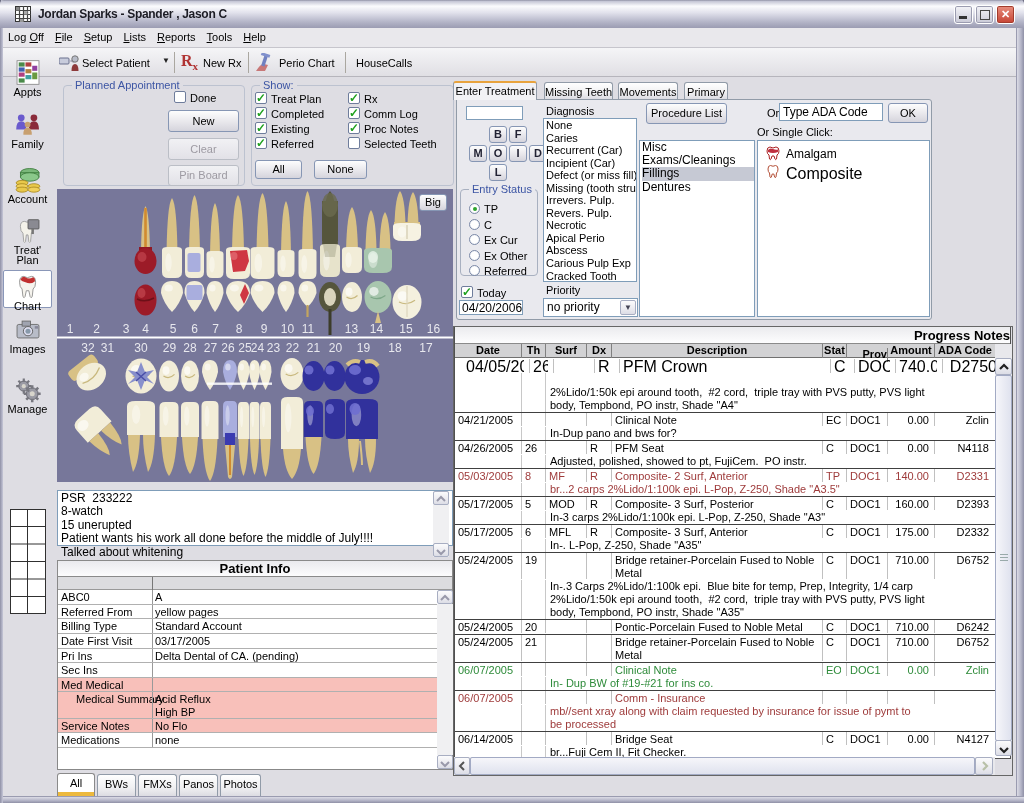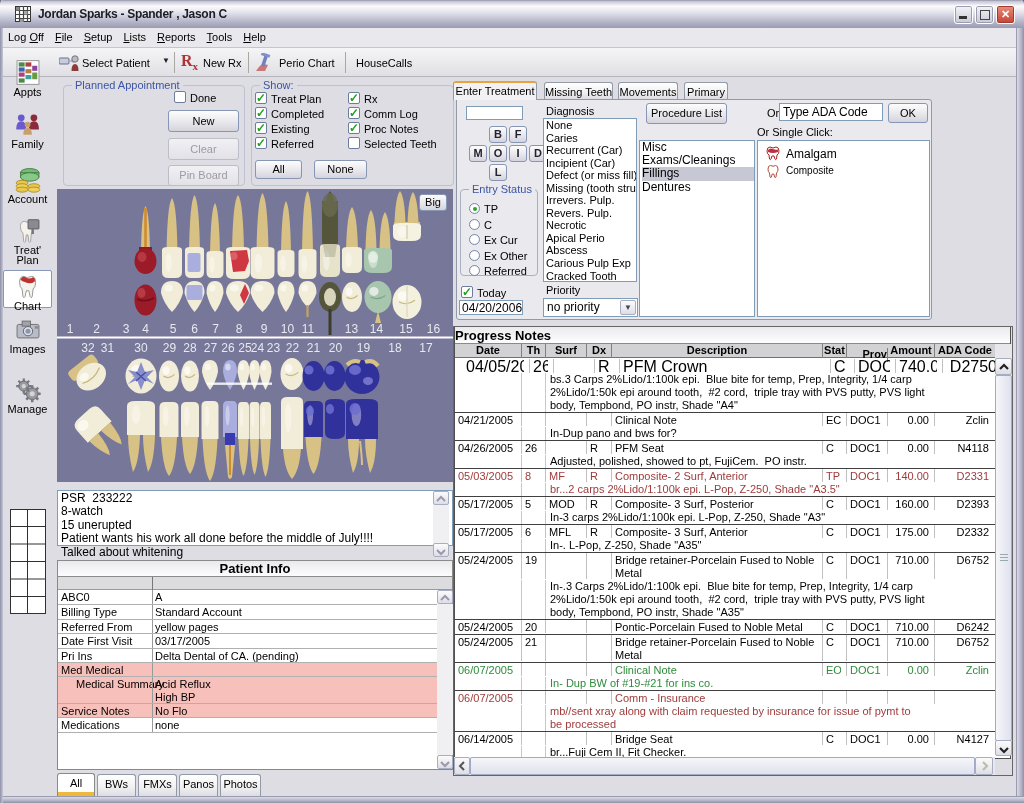--- a/index.html
+++ b/index.html
@@ -28,21 +28,21 @@
 .radio{position:absolute;width:11px;height:11px;border:1px solid #7c8aa8;border-radius:50%;background:radial-gradient(#fff 50%,#dfe4ee)}
 .radio.on::after{content:"";position:absolute;left:2.5px;top:2.5px;width:4px;height:4px;border-radius:50%;background:#2da32d}
 .lbl{position:absolute;color:#000;white-space:nowrap}
 
 .tab{position:absolute;height:21px;font-size:11px;overflow:visible;white-space:nowrap;border:1px solid #919ba8;border-bottom:none;border-radius:3px 3px 0 0;background:linear-gradient(#fff,#f0f0f2 60%,#dcdce2);text-align:center;color:#000;padding-top:3px}
 .tab.act{background:#f2f2f5;border-top:2px solid #e8a33d;padding-top:2px;z-index:3}
 
 .field{position:absolute;background:#fff;border:1px solid #7f9db9}
 
 #pn{left:454px;top:326px;width:557px;height:433px;background:#fff;border:1px solid #505050}
-#pn .hdr{position:absolute;left:0;top:0;width:555px;height:17px;background:linear-gradient(#ebebee,#fdfdfe);border-bottom:1px solid #8a8a8a;text-align:left;font-weight:bold;font-size:13px;padding-top:1px}
+#pn .hdr{position:absolute;left:0;top:0;width:555px;height:17px;background:linear-gradient(#ebebee,#fdfdfe);border-bottom:1px solid #8a8a8a;text-align:right;font-weight:bold;font-size:13px;padding-top:1px}
 
 .sb{position:absolute;background:#ccd3e8}
 .sbtn{position:absolute;border:1px solid #a8aec2;border-radius:2px;background:linear-gradient(#fbfbfc,#ebebf0 60%,#dcdde6);color:#445;text-align:center;font-size:8px;line-height:13px;overflow:hidden}
 .sth{position:absolute;border:1px solid #a2aac4;border-radius:2px;background:linear-gradient(90deg,#f6f6fa,#dfe2ee)}
 .sth.h{background:linear-gradient(#f6f6fa,#dfe2ee)}
 </style></head><body>
 
 <div class="abs" style="left:0;top:0;width:1024px;height:803px;border:1px solid #6a6b80;border-top:none;box-shadow:inset 1px 0 0 #c4c5d4,inset -1px 0 0 #9a9bb0,inset 0 -1px 0 #9a9bb0;"></div>
 <div id="titlebar" class="abs">
   <svg class="abs" style="left:15px;top:6px" width="17" height="17">
@@ -428,38 +428,43 @@
 <div class="abs" style="left:57px;top:560px;width:396px;height:17px;background:linear-gradient(#eaeaee,#fcfcfd);border:1px solid #8a8a8a;text-align:center;font-weight:bold;font-size:13px">Patient Info</div>
 <div class="abs" style="left:57px;top:577px;width:396px;height:193px;background:#fff;border-left:1px solid #888;border-right:1px solid #888;border-bottom:1px solid #888">
     <div style="height:13px;background:#dcdcdf;border-bottom:1px solid #999">
       <div style="position:absolute;left:94px;top:0;width:1px;height:13px;background:#777"></div>
     </div>
     <div style="position:relative;height:15px;background:#fff;border-bottom:1px solid #b0b0b0;font-size:11px;line-height:13px">
       <span style="position:absolute;left:3px;top:1px">ABC0</span>
       <span style="position:absolute;left:97px;top:1px">A</span>
       <div style="position:absolute;left:94px;top:0;width:1px;height:100%;background:#999"></div>
     </div>
+    <div style="position:relative;height:14px;background:#fff;border-bottom:1px solid #b0b0b0;font-size:11px;line-height:13px">
+      <span style="position:absolute;left:3px;top:1px">Referred From</span>
+      <span style="position:absolute;left:97px;top:1px">yellow pages</span>
+      <div style="position:absolute;left:94px;top:0;width:1px;height:100%;background:#999"></div>
+    </div>
     <div style="position:relative;height:15px;background:#fff;border-bottom:1px solid #b0b0b0;font-size:11px;line-height:13px">
       <span style="position:absolute;left:3px;top:1px">Billing Type</span>
       <span style="position:absolute;left:97px;top:1px">Standard Account</span>
       <div style="position:absolute;left:94px;top:0;width:1px;height:100%;background:#999"></div>
     </div>
-    <div style="position:relative;height:14px;background:#fff;border-bottom:1px solid #b0b0b0;font-size:11px;line-height:13px">
-      <span style="position:absolute;left:3px;top:1px">Referred From</span>
-      <span style="position:absolute;left:97px;top:1px">yellow pages</span>
-      <div style="position:absolute;left:94px;top:0;width:1px;height:100%;background:#999"></div>
-    </div>
     <div style="position:relative;height:15px;background:#fff;border-bottom:1px solid #b0b0b0;font-size:11px;line-height:13px">
       <span style="position:absolute;left:3px;top:1px">Date First Visit</span>
       <span style="position:absolute;left:97px;top:1px">03/17/2005</span>
       <div style="position:absolute;left:94px;top:0;width:1px;height:100%;background:#999"></div>
     </div>
     <div style="position:relative;height:14px;background:#fff;border-bottom:1px solid #b0b0b0;font-size:11px;line-height:13px">
       <span style="position:absolute;left:3px;top:1px">Pri Ins</span>
       <span style="position:absolute;left:97px;top:1px">Delta Dental of CA. (pending)</span>
+      <div style="position:absolute;left:94px;top:0;width:1px;height:100%;background:#999"></div>
+    </div>
+    <div style="position:relative;height:15px;background:#fff;border-bottom:1px solid #b0b0b0;font-size:11px;line-height:13px">
+      <span style="position:absolute;left:3px;top:1px">Sec Ins</span>
+      <span style="position:absolute;left:97px;top:1px"></span>
       <div style="position:absolute;left:94px;top:0;width:1px;height:100%;background:#999"></div>
     </div>
     <div style="position:relative;height:14px;background:#f8c0ba;border-bottom:1px solid #b0b0b0;font-size:11px;line-height:13px">
       <span style="position:absolute;left:3px;top:1px">Med Medical</span>
       <span style="position:absolute;left:97px;top:1px"></span>
       <div style="position:absolute;left:94px;top:0;width:1px;height:100%;background:#999"></div>
     </div>
     <div style="position:relative;height:27px;background:#f8c0ba;border-bottom:1px solid #b0b0b0;font-size:11px;line-height:13px">
       <span style="position:absolute;left:18px;top:1px">Medical Summary</span>
       <span style="position:absolute;left:97px;top:1px">Acid Reflux<br>High BP</span>
@@ -532,21 +537,21 @@
 <span class="lbl" style="left:757px;top:126px;z-index:4">Or Single Click:</span>
 <div class="field" style="left:757px;top:140px;width:173px;height:177px;z-index:4"></div>
 <svg class="abs" style="left:765px;top:145px;z-index:5" width="16" height="16">
     <path d="M2 6 Q2 2 5 2 Q8 4 11 2 Q14 2 14 6 Q14 9 12 10 L11.5 14 Q10.7 15.4 10 14 L9 11 L7 11 L6 14 Q5.3 15.4 4.5 14 L4 10 Q2 9 2 6 Z" fill="#fff" stroke="#a22"></path>
     <path d="M3 5 Q5 2.6 8 4 Q11 5.4 13 4.4 L13 7 Q8 9 3 7 Z" fill="#c03040"></path>
   </svg>
 <svg class="abs" style="left:765px;top:163px;z-index:5" width="16" height="16">
     <path d="M3 6 Q3 2.5 5.5 2.5 Q8 4 10.5 2.5 Q13 2.5 13 6 Q13 9 11.5 10 L11 14 Q10.2 15.4 9.6 14 L8.8 11 L7.2 11 L6.4 14 Q5.8 15.4 5 14 L4.5 10 Q3 9 3 6 Z" fill="#fff" stroke="#b45038"></path>
   </svg>
 <span class="lbl" style="left:786px;top:147px;z-index:5;font-size:12px">Amalgam</span>
-<span class="lbl" style="left:786px;top:165px;z-index:5;font-size:10px">Composite</span>
+<span class="lbl" style="left:786px;top:165px;z-index:5;font-size:16px">Composite</span>
 
 <div id="pn" class="abs">
     <div class="hdr">Progress Notes</div>
     <div style="position:absolute;left:0;top:17px;width:540px;height:14px;background:#d2d2d4;border-bottom:1px solid #707070;font-weight:bold">
       <div style="position:absolute;left:0px;width:67px;top:0;height:14px;border-right:1px solid #808080;text-align:center;line-height:13px">Date</div>
       <div style="position:absolute;left:67px;width:24px;top:0;height:14px;border-right:1px solid #808080;text-align:center;line-height:13px">Th</div>
       <div style="position:absolute;left:91px;width:41px;top:0;height:14px;border-right:1px solid #808080;text-align:center;line-height:13px">Surf</div>
       <div style="position:absolute;left:132px;width:25px;top:0;height:14px;border-right:1px solid #808080;text-align:center;line-height:13px">Dx</div>
       <div style="position:absolute;left:157px;width:211px;top:0;height:14px;border-right:1px solid #808080;text-align:center;line-height:13px">Description</div>
       <div style="position:absolute;left:368px;width:24px;top:0;height:14px;border-right:1px solid #808080;text-align:center;line-height:13px">Stat</div>
@@ -566,21 +571,20 @@
       <div style="position:absolute;left:157px;width:205px;top:1px;padding-left:3px;text-align:left;color:#000;white-space:nowrap;overflow:hidden">PFM Crown</div>
       <div style="position:absolute;left:368px;width:24px;top:0;bottom:0;border-right:1px solid #c0c0c0;"></div>
       <div style="position:absolute;left:368px;width:18px;top:1px;padding-left:3px;text-align:left;color:#000;white-space:nowrap;overflow:hidden">C</div>
       <div style="position:absolute;left:392px;width:41px;top:0;bottom:0;border-right:1px solid #c0c0c0;"></div>
       <div style="position:absolute;left:392px;width:35px;top:1px;padding-left:3px;text-align:left;color:#000;white-space:nowrap;overflow:hidden">DOC1</div>
       <div style="position:absolute;left:433px;width:47px;top:0;bottom:0;border-right:1px solid #c0c0c0;"></div>
       <div style="position:absolute;left:433px;width:41px;top:1px;padding-left:3px;text-align:right;color:#000;white-space:nowrap;overflow:hidden">740.00</div>
       <div style="position:absolute;left:480px;width:60px;top:0;bottom:0;"></div>
       <div style="position:absolute;left:480px;width:54px;top:1px;padding-left:3px;text-align:right;color:#000;white-space:nowrap;overflow:hidden">D2750</div>
     </div>
-    <div style="position:absolute;left:95px;top:46px;width:443px;height:13px;color:#000;font-size:11px;line-height:13px;white-space:nowrap;overflow:hidden">bs.3 Carps 2%Lido/1:100k epi.&nbsp; Blue bite for temp, Prep, Integrity, 1/4 carp</div>
     <div style="position:absolute;left:0;top:46px;width:67px;height:13px;border-right:1px solid #c8c8c8"></div>
     <div style="position:absolute;left:67px;top:46px;width:24px;height:13px;border-right:1px solid #c8c8c8"></div>
     <div style="position:absolute;left:95px;top:59px;width:443px;height:13px;color:#000;font-size:11px;line-height:13px;white-space:nowrap;overflow:hidden">2%Lido/1:50k epi around tooth,&nbsp; #2 cord,&nbsp; triple tray with PVS putty, PVS light</div>
     <div style="position:absolute;left:0;top:59px;width:67px;height:13px;border-right:1px solid #c8c8c8"></div>
     <div style="position:absolute;left:67px;top:59px;width:24px;height:13px;border-right:1px solid #c8c8c8"></div>
     <div style="position:absolute;left:95px;top:72px;width:443px;height:13px;color:#000;font-size:11px;line-height:13px;white-space:nowrap;overflow:hidden">body, Tempbond, PO instr, Shade "A4"</div>
     <div style="position:absolute;left:0;top:72px;width:67px;height:13px;border-right:1px solid #c8c8c8"></div>
     <div style="position:absolute;left:67px;top:72px;width:24px;height:13px;border-right:1px solid #c8c8c8"></div>
     <div style="position:absolute;left:0;top:85px;width:540px;height:14px;border-top:1px solid #404040;font-size:11px;line-height:13px">
       <div style="position:absolute;left:0px;width:67px;top:0;bottom:0;border-right:1px solid #c0c0c0;"></div>

